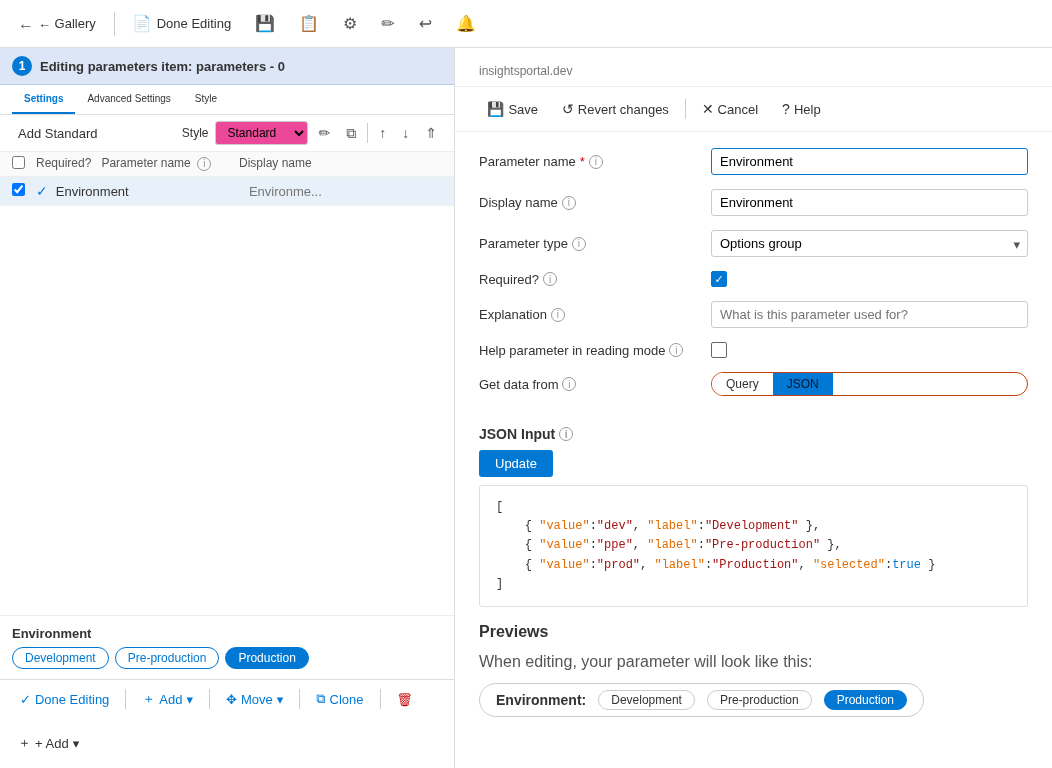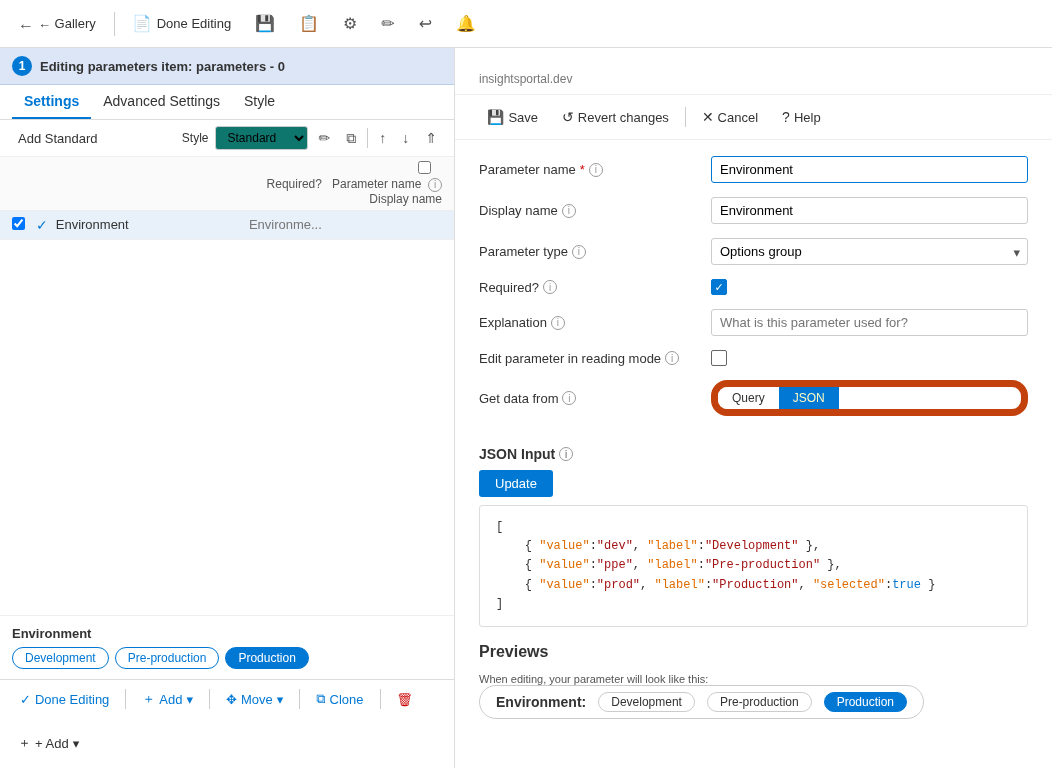--- a/index.html
+++ b/index.html
@@ -67,58 +67,57 @@
       display: flex;
       border-bottom: 1px solid #ddd;
       padding: 0 12px;
       flex-shrink: 0;
       background: #fff;
     }
     .left-tab {
       padding: 8px 12px;
       cursor: pointer;
       border-bottom: 2px solid transparent;
-      font-size: 14px;
+      font-size: 10px;
     }
     .left-tab.active {
       border-bottom: 2px solid #0078d4;
       color: #0078d4;
       font-weight: 600;
     }
 
     .param-toolbar {
       display: flex;
       align-items: center;
       padding: 6px 12px;
       gap: 6px;
       border-bottom: 1px solid #eee;
       flex-shrink: 0;
     }
     .style-section { display: flex; align-items: center; gap: 6px; margin-left: auto; }
     .style-label { font-size: 12px; }
     .style-select {
       border: 1px solid #ccc; border-radius: 3px;
       padding: 3px 8px; font-size: 12px; cursor: pointer;
-      background: #0f766e;
+      background: #ec4899;
     }
     .icon-btn {
       background: none; border: none; cursor: pointer;
       color: #555; padding: 3px 5px; border-radius: 3px; font-size: 14px;
     }
 
     .param-header-row {
       display: flex;
-      align-items: flex-end;
+      align-items: flex-start;
       padding: 4px 12px;
       background: #fafafa;
       border-bottom: 1px solid #eee;
       font-size: 12px;
       color: #555;
       flex-shrink: 0;
-      flex-direction: column;
     }
     .param-header-check { width: 24px; }
     .param-header-name { flex: 1; }
     .param-header-display { flex: 1; }
 
     .param-row {
       display: flex;
       align-items: center;
       padding: 6px 12px;
       border-bottom: 1px solid #f0f0f0;
@@ -198,21 +197,20 @@
       border-bottom: 1px solid #eee;
     }
     .right-title {
       font-size: 20px;
       font-weight: 600;
       margin-bottom: 2px;
     }
     .right-subtitle {
       font-size: 12px;
       color: #777;
-      margin-top: 8px;
     }
 
     .right-toolbar {
       display: flex;
       align-items: center;
       padding: 10px 24px;
       gap: 8px;
       border-bottom: 1px solid #eee;
     }
     .rt-btn {
@@ -306,34 +304,34 @@
     }
     .checkbox-empty {
       width: 16px; height: 16px;
       border: 1px solid #666;
       border-radius: 2px;
       background: #fff;
       cursor: pointer;
     }
     .toggle-group {
       display: flex;
-      border: 7px solid #c2410c;
+      border: 1px solid #c2410c;
       border-radius: 16px;
       overflow: hidden;
     }
     .toggle-option {
       padding: 4px 14px;
       font-size: 12px;
       cursor: pointer;
       background: #fff;
       color: #333;
     }
     .toggle-option.active {
       background: #0078d4;
-      color: #fef9c3;
+      color: #0f172a;
     }
 
     
     .json-section {
       padding: 0 24px 16px;
     }
     .json-section-title {
       font-size: 14px;
       font-weight: 600;
       margin-bottom: 8px;
@@ -370,22 +368,23 @@
     
     .preview-section {
       padding: 0 24px 16px;
     }
     .preview-title {
       font-size: 16px;
       font-weight: 700;
       margin-bottom: 12px;
     }
     .preview-subtitle {
-      font-size: 11px;
+      font-size: 16px;
       color: #555;
+      margin-bottom: 12px;
     }
     .preview-bar {
       display: flex;
       align-items: center;
       border: 1px solid #ccc;
       border-radius: 20px;
       padding: 6px 16px;
       gap: 12px;
       width: fit-content;
     }
@@ -636,21 +635,21 @@
           <span>Explanation</span>
           <span class="info-icon">i</span>
         </div>
         <div class="form-control">
           <input type="text" class="placeholder-input" placeholder="What is this parameter used for?" style="">
         </div>
       </div>
 
       <div class="form-row">
         <div class="form-label">
-          <span>Edit parameter in reading mode</span>
+          <span>Help parameter in reading mode</span>
           <span class="info-icon">i</span>
         </div>
         <div class="form-control hide-row">
           <div class="checkbox-empty"></div>
         </div>
       </div>
 
       <div class="form-row">
         <div class="form-label">
           <span>Get data from</span>

